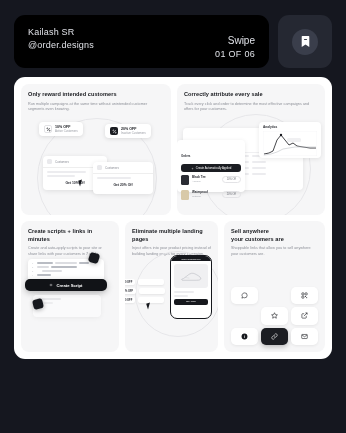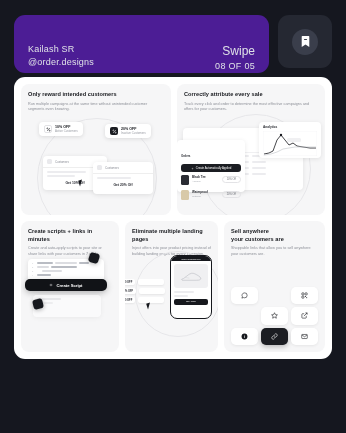--- a/index.html
+++ b/index.html
@@ -7,29 +7,29 @@
     width: 346px; height: 433px;
     background: #15171f;
     font-family: "Liberation Sans", sans-serif;
     overflow: hidden;
   }
   .page { width: 346px; height: 433px; position: relative; padding: 0 14px; }
 
   
   .header-row { display: flex; gap: 9px; padding-top: 15px; height: 68px; }
   .header-card {
-    flex: 1; background: #4c1d95; border-radius: 11px;
-    padding: 29px 14px; display: flex; justify-content: space-between;
+    flex: 1; background: #000000; border-radius: 11px;
+    padding: 12px 14px; display: flex; justify-content: space-between;
     align-items: flex-start;
   }
   .hdr-left, .hdr-right { display: flex; flex-direction: column; gap: 3px; }
   .hdr-right { align-items: flex-end; }
   .hdr-name { color: #dfe1e7; font-size: 9px; letter-spacing: .2px; }
   .hdr-handle { color: #dfe1e7; font-size: 9px; letter-spacing: .2px; }
-  .hdr-swipe { color: #dfe1e7; font-size: 12px; }
+  .hdr-swipe { color: #dfe1e7; font-size: 10px; margin-top: 8px; }
   .hdr-count { color: #dfe1e7; font-size: 9px; letter-spacing: .3px; }
   .header-btn {
     width: 54px; background: #252832; border-radius: 11px;
     display: flex; align-items: center; justify-content: center;
     cursor: pointer; border: none;
   }
   .bm-circle {
     width: 26px; height: 26px; border-radius: 50%;
     background: #3a3e4b; display: flex; align-items: center; justify-content: center;
   }
@@ -155,21 +155,21 @@
 <div class="page">
 
   <div class="header-row">
     <div class="header-card">
       <div class="hdr-left">
         <div class="hdr-name">Kailash SR</div>
         <div class="hdr-handle">@order.designs</div>
       </div>
       <div class="hdr-right">
         <div class="hdr-swipe">Swipe</div>
-        <div class="hdr-count">08 OF 05</div>
+        <div class="hdr-count">01 OF 06</div>
       </div>
     </div>
     <button class="header-btn">
       <span class="bm-circle">
         <svg width="13" height="13" viewBox="0 0 24 24">
           <path d="M6 2h12a1 1 0 0 1 1 1v19l-7-4.5L5 22V3a1 1 0 0 1 1-1z" fill="#ffffff"></path>
           <rect x="9" y="7.5" width="6" height="1.8" rx=".9" fill="#3a3e4b"></rect>
         </svg>
       </span>
     </button>

